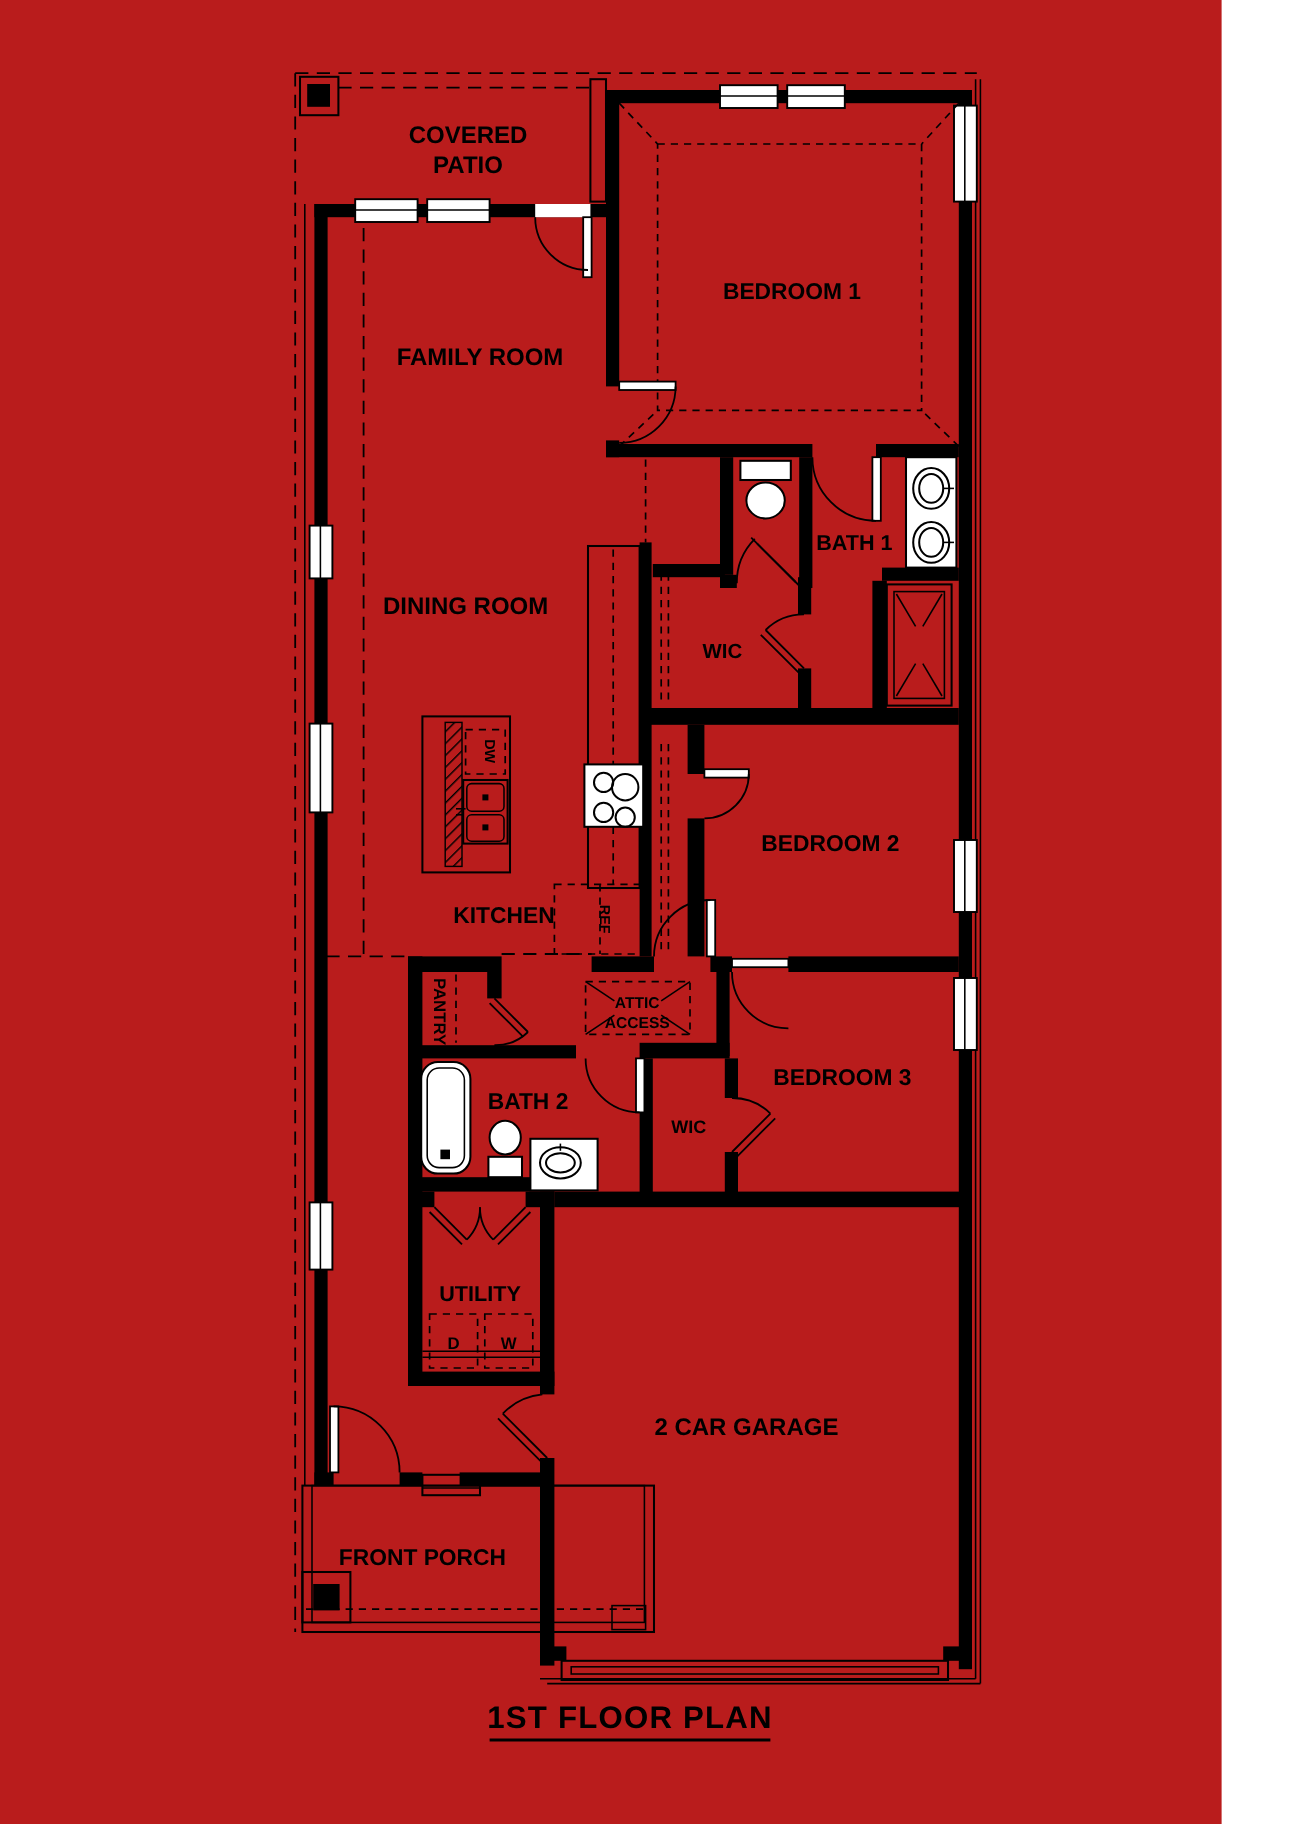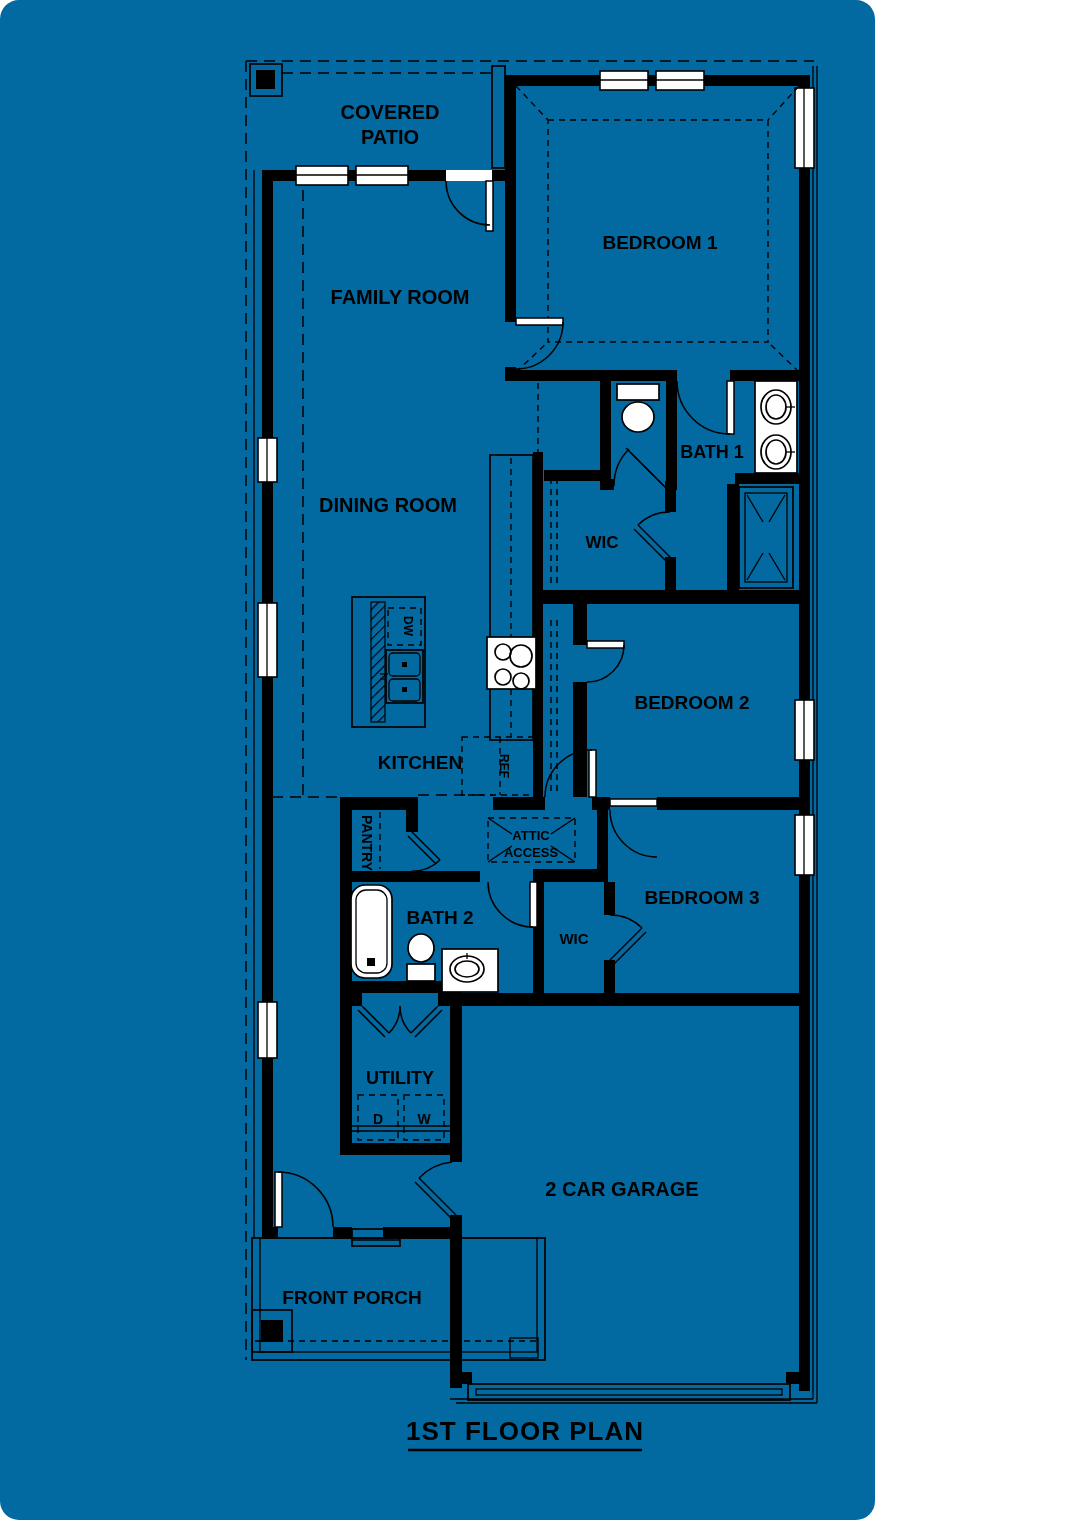--- a/index.html
+++ b/index.html
@@ -1,16 +1,16 @@
 <!DOCTYPE html>
 <html><head>
 <meta charset="utf-8">
 <style>
   html,body{margin:0;padding:0;background:#ffffff;}
-  #stage{width:875px;height:1520px;position:relative;background:#0369a1;border-radius:19px;}
+  #stage{width:1018px;height:1520px;position:relative;background:#b91c1c;}
   svg{display:block;}
   .w{fill:#000;}
   .thin{fill:none;stroke:#000;stroke-width:1.7;}
   .thin2{fill:none;stroke:#000;stroke-width:1.3;}
   .dash{fill:none;stroke:#000;stroke-width:1.5;stroke-dasharray:11 7;}
   .dashS{fill:none;stroke:#000;stroke-width:1.4;stroke-dasharray:6 5;}
   .win{fill:#fff;stroke:#000;stroke-width:1.6;}
   .gap{fill:#fff;stroke:none;}
   .leaf{fill:#fff;stroke:#000;stroke-width:1.5;}
   .arc{fill:none;stroke:#000;stroke-width:1.5;}

